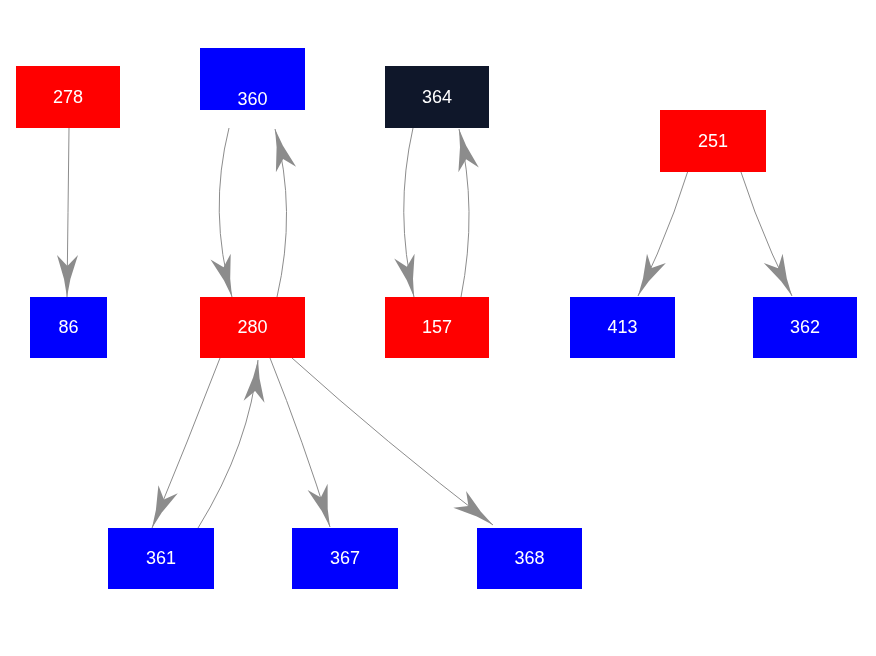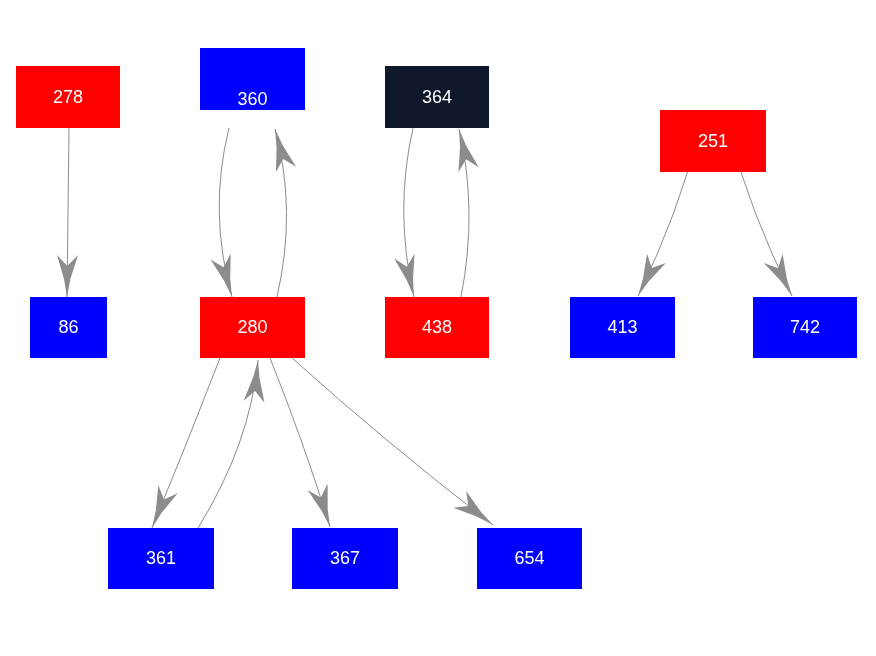--- a/index.html
+++ b/index.html
@@ -83,31 +83,31 @@
       <div class="node" style="left: 660px; top: 66px; width: 106px; height: 62px; background: rgb(255, 0, 0); color: rgb(255, 255, 255); margin-top: 44px;">
         <span>251</span>
       </div>
       <div class="node" style="left: 30px; top: 297px; width: 77px; height: 61px; background: rgb(0, 0, 255); color: rgb(255, 255, 255);">
         <span>86</span>
       </div>
       <div class="node" style="left: 200px; top: 297px; width: 105px; height: 61px; background: rgb(255, 0, 0); color: rgb(255, 255, 255);">
         <span>280</span>
       </div>
       <div class="node" style="left: 385px; top: 297px; width: 104px; height: 61px; background: rgb(255, 0, 0); color: rgb(255, 255, 255);">
-        <span>438</span>
+        <span>157</span>
       </div>
       <div class="node" style="left: 570px; top: 297px; width: 105px; height: 61px; background: rgb(0, 0, 255); color: rgb(255, 255, 255); text-align: right;">
         <span>413</span>
       </div>
       <div class="node" style="left: 753px; top: 297px; width: 104px; height: 61px; background: rgb(0, 0, 255); color: rgb(255, 255, 255);">
-        <span>742</span>
+        <span>362</span>
       </div>
       <div class="node" style="left: 108px; top: 528px; width: 106px; height: 61px; background: rgb(0, 0, 255); color: rgb(255, 255, 255);">
         <span>361</span>
       </div>
       <div class="node" style="left: 292px; top: 528px; width: 106px; height: 61px; background: rgb(0, 0, 255); color: rgb(255, 255, 255);">
         <span>367</span>
       </div>
       <div class="node" style="left: 477px; top: 528px; width: 105px; height: 61px; background: rgb(0, 0, 255); color: rgb(255, 255, 255);">
-        <span>654</span>
+        <span>368</span>
       </div>
     </div>
 </div>
 
 </body></html>

